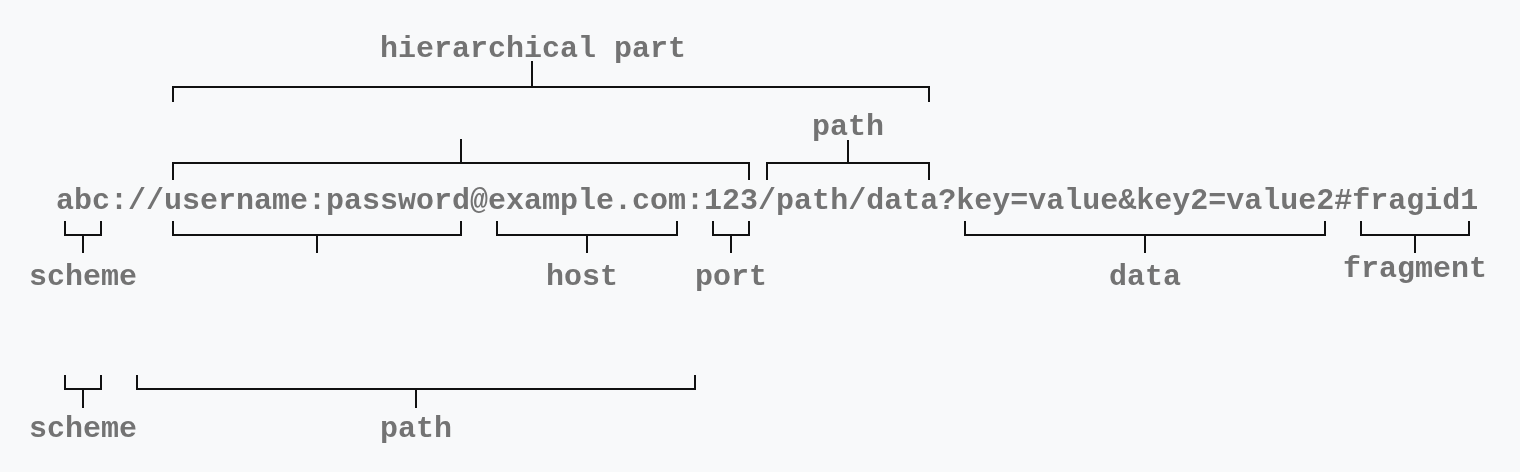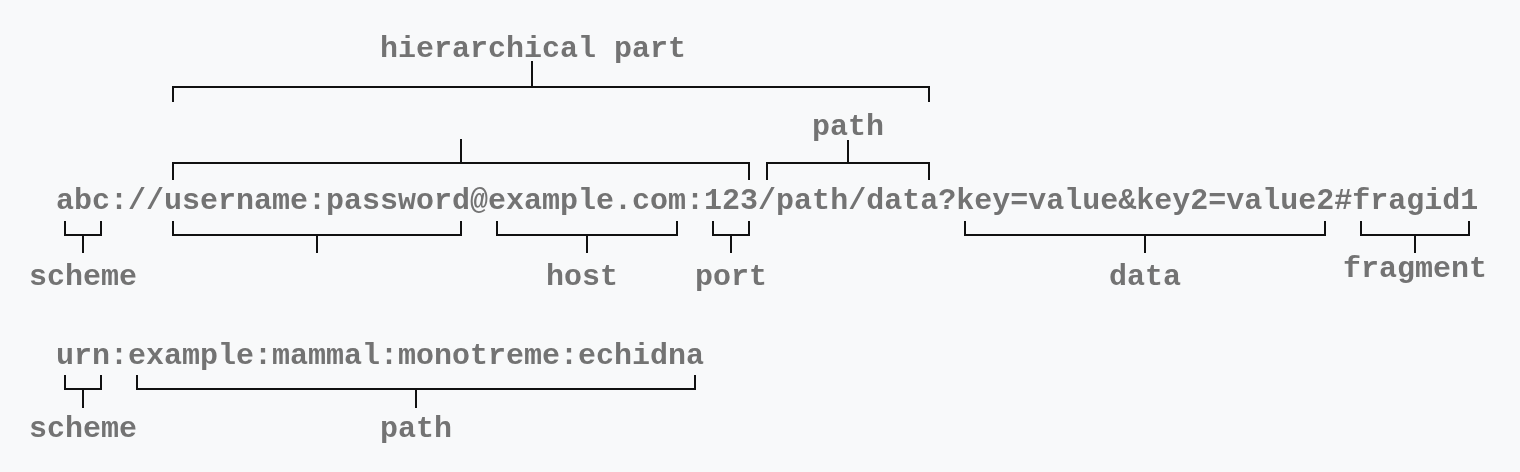--- a/index.html
+++ b/index.html
@@ -65,21 +65,20 @@
   <div class="txt ctr" style="left:731px;top:262px;">port</div>
 
   <div class="brk-up" style="left:964px;top:221px;width:362px;height:15px;"></div>
   <div class="tick" style="left:1144px;top:234px;height:19px;"></div>
   <div class="txt ctr" style="left:1145px;top:262px;">data</div>
 
   <div class="brk-up" style="left:1360px;top:221px;width:110px;height:15px;"></div>
   <div class="tick" style="left:1414px;top:234px;height:19px;"></div>
   <div class="txt ctr" style="left:1415px;top:254px;">fragment</div>
 
-  <div class="txt" style="left:56px;top:341px;">urn:example:mammal:monotreme:echidna</div>
 
   <div class="brk-up" style="left:64px;top:375px;width:38px;height:15px;"></div>
   <div class="tick" style="left:82px;top:388px;height:20px;"></div>
   <div class="txt ctr" style="left:83px;top:414px;">scheme</div>
 
   <div class="brk-up" style="left:136px;top:375px;width:560px;height:15px;"></div>
   <div class="tick" style="left:415px;top:388px;height:20px;"></div>
   <div class="txt ctr" style="left:416px;top:414px;">path</div>
 
 </div>

